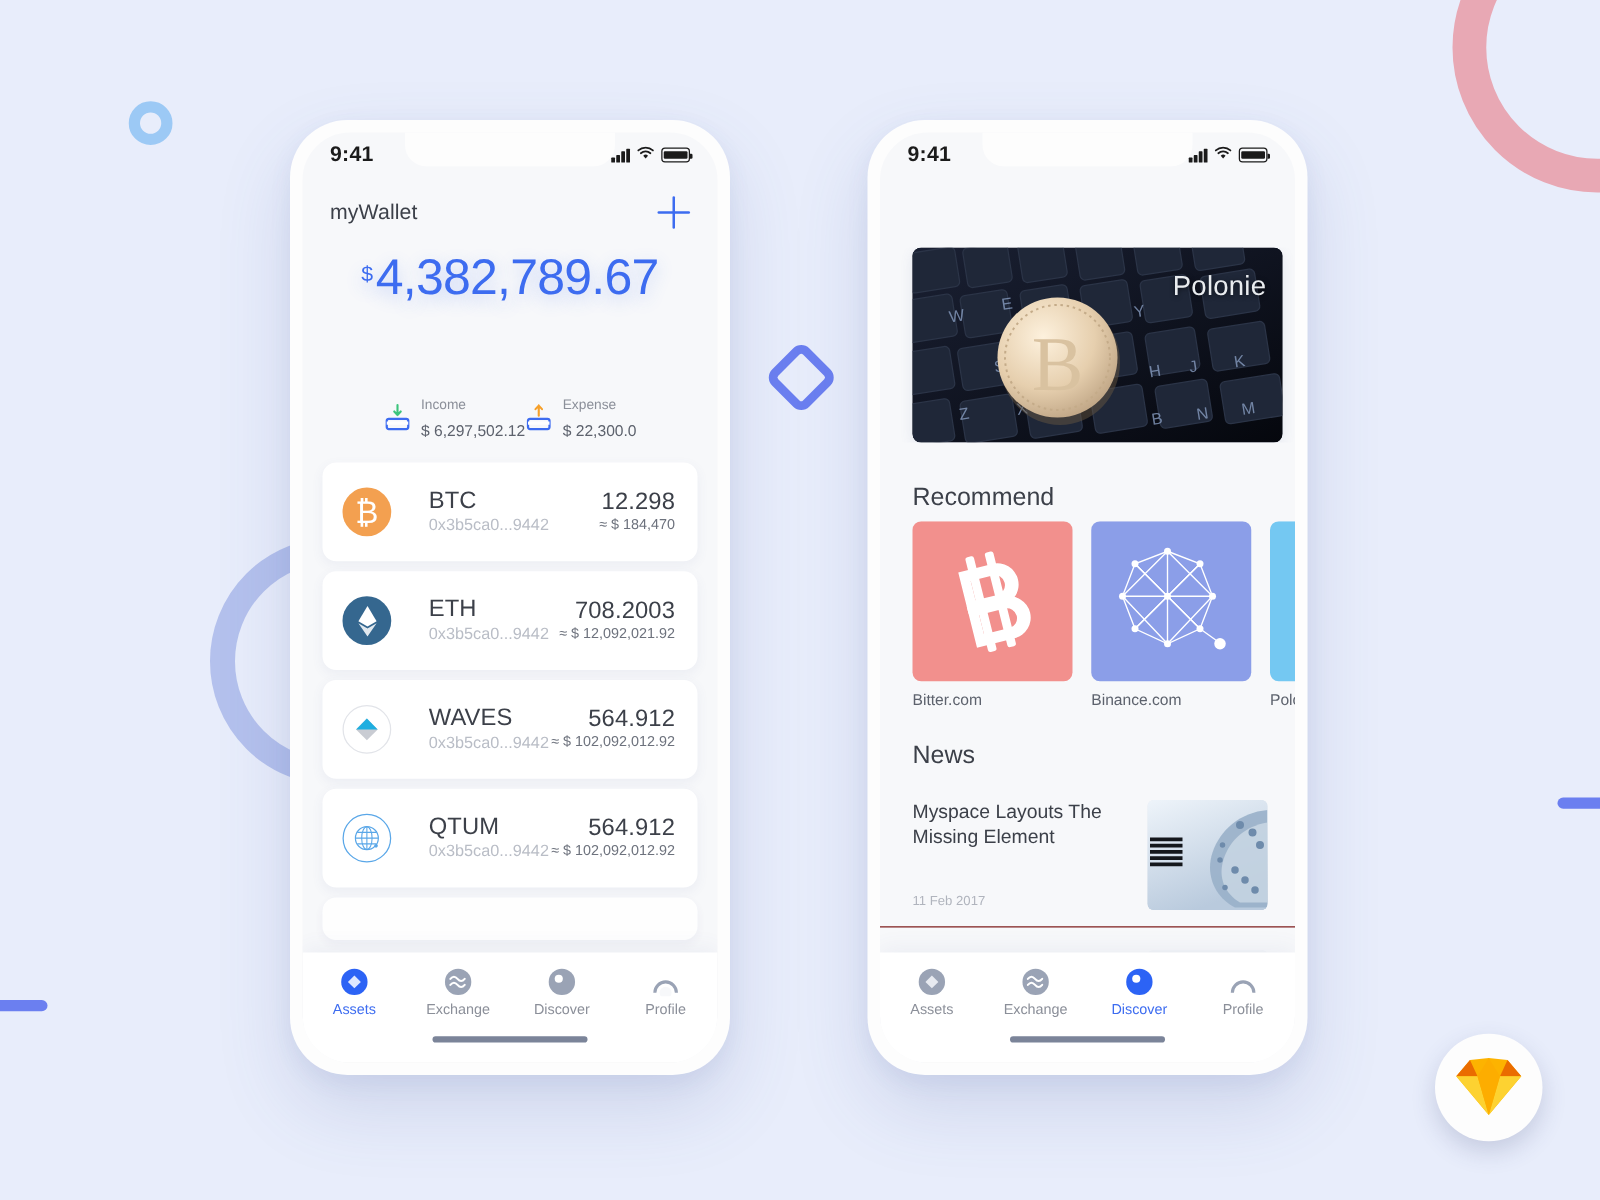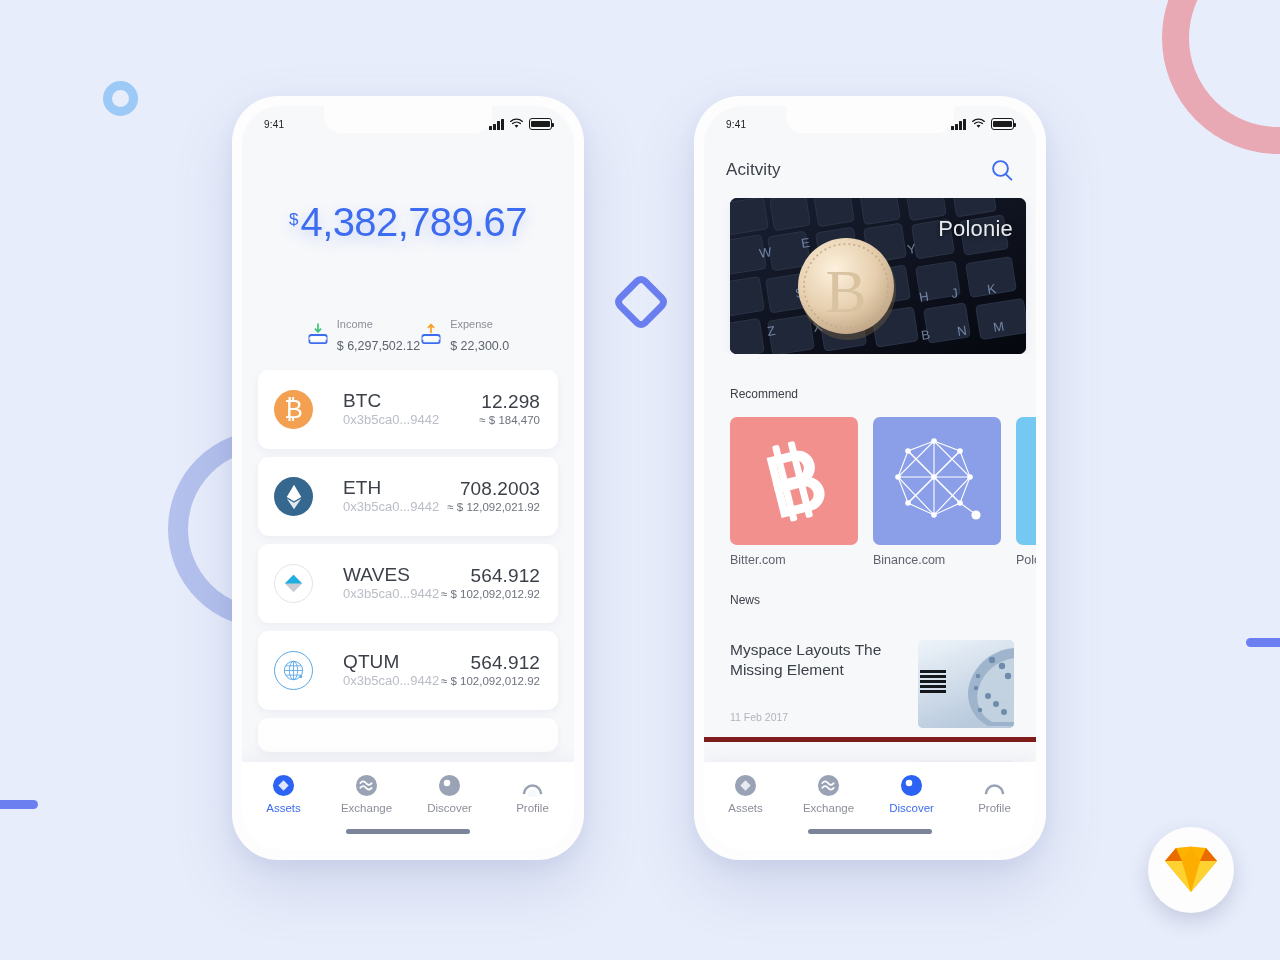--- a/index.html
+++ b/index.html
@@ -48,21 +48,21 @@
   .notch{
     position:absolute;top:0;left:50%;transform:translateX(-50%);
     width:168px;height:27px;background:#fdfdfd;border-radius:0 0 17px 17px;z-index:6;
   }
   
   .statusbar{
     position:absolute;top:0;left:0;right:0;height:36px;z-index:5;
     display:flex;align-items:center;justify-content:space-between;
     padding:0 22px;box-sizing:border-box;
   }
-  .status-time{font-size:10px;font-weight:normal;color:#1b1b1b;letter-spacing:.2px;}
+  .status-time{font-size:17px;font-weight:bold;color:#1b1b1b;letter-spacing:.2px;}
   .status-icons{display:flex;align-items:center;gap:5px;}
 
   .sig{display:flex;align-items:flex-end;gap:1.5px;height:11px;}
   .sig i{display:block;width:2.6px;background:#1b1b1b;border-radius:.5px;}
   .sig i:nth-child(1){height:4px}.sig i:nth-child(2){height:6px}
   .sig i:nth-child(3){height:8.5px}.sig i:nth-child(4){height:11px}
   .batt{width:23px;height:11.5px;border:1.4px solid #1b1b1b;border-radius:3px;position:relative;box-sizing:border-box;padding:1.3px;}
   .batt::after{content:"";position:absolute;right:-3.2px;top:3.3px;width:1.8px;height:4.4px;background:#1b1b1b;border-radius:0 1px 1px 0;}
   .batt b{display:block;height:100%;width:100%;background:#1b1b1b;border-radius:1px;}
 
@@ -139,38 +139,38 @@
   .banner{
     position:absolute;top:0;width:296px;height:156px;border-radius:7px;overflow:hidden;
     box-shadow:0 3px 10px rgba(80,96,160,.10);
   }
   #banner-1{left:26px;background:#101420;}
   .bn-label{
     position:absolute;right:13px;top:18px;color:#e9ecef;font-size:22px;
     text-shadow:0 1px 4px rgba(0,0,0,.6);letter-spacing:.2px;
   }
 
-  .sec-title{font-size:12px;color:#3c4049;}
+  .sec-title{font-size:20px;color:#3c4049;}
   #recommend-title{position:absolute;top:281px;left:26px;}
   .tiles{position:absolute;top:311px;left:0;right:0;height:160px;overflow:hidden;}
   .tile-col{position:absolute;top:0;width:128px;}
   #tile-col-1{left:26px;}
   #tile-col-2{left:169px;}
   #tile-col-3{left:312px;}
   .tile{width:128px;height:128px;border-radius:7px;display:flex;align-items:center;justify-content:center;overflow:hidden;}
   #tile-1{background:#f2908d;}
   #tile-2{background:#8b9ee8;}
   #tile-3{background:#74c8f2;}
   .tile-lbl{margin-top:8px;font-size:12.5px;color:#5d626d;white-space:nowrap;}
 
   #news-title{position:absolute;top:487px;left:26px;}
   .news{position:absolute;top:516px;left:0;right:0;bottom:88px;overflow:hidden;background:#f7f8fa;}
   .news-item{
     display:flex;align-items:flex-start;justify-content:space-between;
-    padding:18px 22px 14px 26px;border-bottom:5px solid #7f1d1d;box-sizing:border-box;
+    padding:18px 22px 14px 26px;border-bottom:1px solid #7f1d1d;box-sizing:border-box;
     height:120px;
   }
   .news-txt{flex:1 1 auto;padding-right:14px;display:flex;flex-direction:column;height:100%;}
   .news-head{font-size:15.5px;color:#3c4049;line-height:1.32;}
   .news-date{font-size:10.5px;color:#b0b4bd;margin-top:auto;}
   .news-thumb{
     width:96px;height:88px;border-radius:5px;flex:0 0 96px;overflow:hidden;position:relative;
     background:linear-gradient(160deg,#e8eef5 0%,#c9d6e4 55%,#9fb4c9 100%);
   }
   .news-item.faded{opacity:.35;}
@@ -221,20 +221,24 @@
                 <path d="M3.8 6.1a6.3 6.3 0 0 1 8.4 0" stroke="#1b1b1b" stroke-width="1.5" fill="none" stroke-linecap="round"></path>
                 <path d="M1.6 3.7a9.4 9.4 0 0 1 12.8 0" stroke="#1b1b1b" stroke-width="1.5" fill="none" stroke-linecap="round"></path>
               </svg>
           </span>
           <span class="batt">
               <b></b>
             </span>
         </div>
       </div>
 
+      <div class="nav">
+        <div class="nav-title">myWallet</div>
+        <div class="plus-btn"></div>
+      </div>
 
       <div class="balance-wrap">
         <div class="balance">
           <span class="cur">$</span>
           <span class="amt">4,382,789.67</span>
         </div>
       </div>
 
       <div class="flows">
         <div class="flow">
@@ -401,29 +405,20 @@
                 <path d="M3.8 6.1a6.3 6.3 0 0 1 8.4 0" stroke="#1b1b1b" stroke-width="1.5" fill="none" stroke-linecap="round"></path>
                 <path d="M1.6 3.7a9.4 9.4 0 0 1 12.8 0" stroke="#1b1b1b" stroke-width="1.5" fill="none" stroke-linecap="round"></path>
               </svg>
           </span>
           <span class="batt">
               <b></b>
             </span>
         </div>
       </div>
 
-      <div class="nav">
-        <div class="nav-title">Acitvity</div>
-        <span class="search-ico">
-          <svg width="24" height="24" viewBox="0 0 24 24">
-              <circle cx="10.5" cy="10.5" r="7.4" fill="none" stroke="#3d6cf0" stroke-width="1.9"></circle>
-              <path d="M16 16.3 21.4 21.7" stroke="#3d6cf0" stroke-width="1.9" stroke-linecap="round"></path>
-            </svg>
-        </span>
-      </div>
 
       <div class="banners">
         <div class="banner" id="banner-1">
           <svg width="296" height="156" viewBox="0 0 296 156" style="position:absolute;inset:0;">
             <defs>
               <linearGradient id="kbbg" x1="0" y1="0" x2="1" y2="1">
                 <stop offset="0" stop-color="#1a2033"></stop>
                   <stop offset="1" stop-color="#05070d"></stop>
               </linearGradient>
               <radialGradient id="coing" cx="38%" cy="33%" r="72%">

